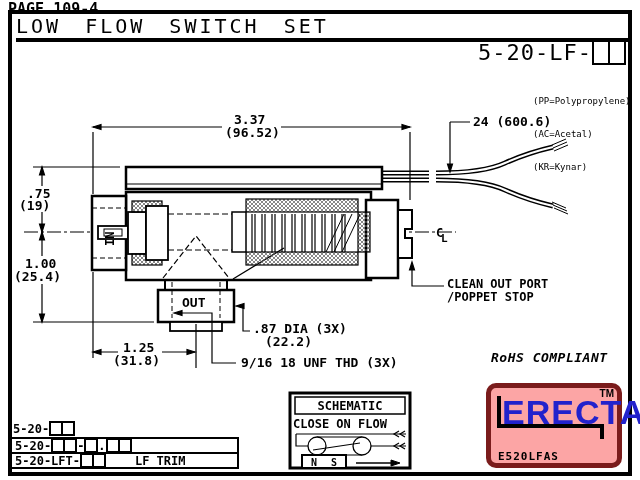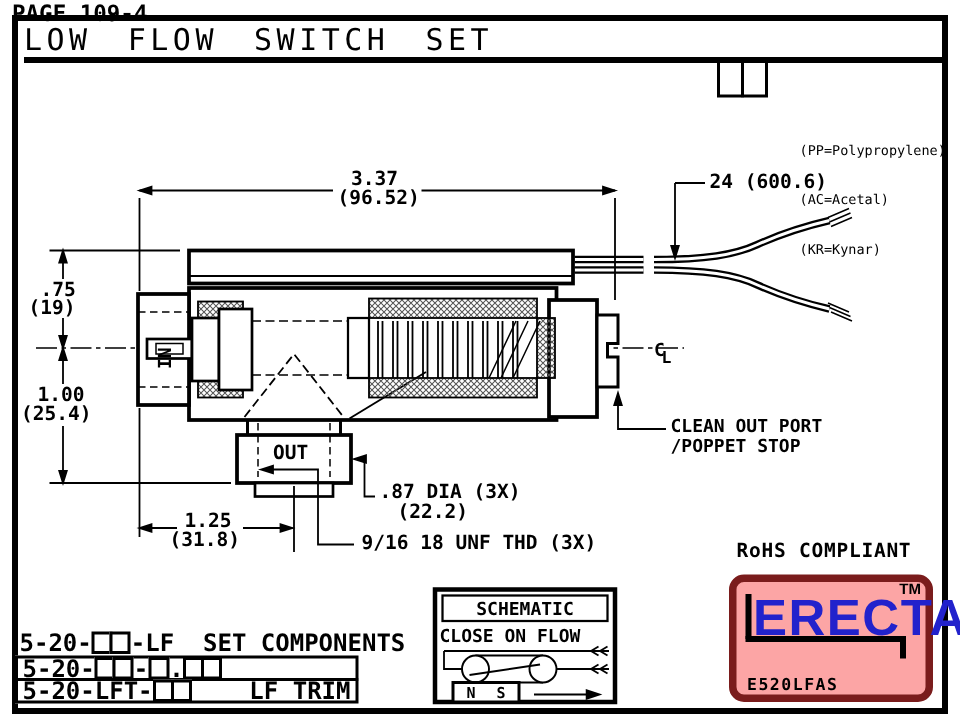--- a/index.html
+++ b/index.html
@@ -12,25 +12,25 @@
   .partnum{left:478px;top:40px;display:flex;align-items:center;}
   .partnum-text{font-size:22px;letter-spacing:1px;}
   .pb{width:14px;height:21px;border:2px solid #000;background:#fff;}
   .pb + .pb{margin-left:-2px;}
   .materials{left:533px;top:74px;font-size:9px;line-height:11px;white-space:pre;}
   .dim{font-size:13px;font-weight:bold;background:#fff;white-space:pre;line-height:13px;padding:0 1px;}
   .note{font-size:12px;font-weight:bold;background:#fff;white-space:pre;line-height:12px;}
   .schem-title{left:295px;top:399px;width:110px;text-align:center;font-size:12px;font-weight:bold;}
   .schem-sub{left:293px;top:417px;font-size:12px;font-weight:bold;white-space:pre;}
   .schem-mag{left:302px;top:457px;width:44px;text-align:center;font-size:10px;font-weight:bold;word-spacing:8px;}
-  .trow{display:flex;align-items:center;font-size:16px;font-weight:bold;white-space:pre;}
+  .trow{display:flex;align-items:center;font-size:12px;font-weight:bold;white-space:pre;}
   .trow-boxed{border:2px solid #000;background:#fff;padding-left:3px;}
   .bb{width:10px;height:11px;border:2px solid #000;background:#fff;flex:0 0 auto;}
   .bb + .bb{margin-left:-2px;}
-  .rohs{left:491px;top:360px;font-size:13px;font-weight:bold;letter-spacing:0.5px;font-family:"DejaVu Sans Mono",monospace;}
+  .rohs{left:491px;top:350px;font-size:13px;font-weight:bold;letter-spacing:0.5px;font-family:"DejaVu Sans Mono",monospace;font-style:italic;}
   .logo{left:486px;top:383px;width:126px;height:75px;border:5px solid #7a1c1c;border-radius:10px;background:#fca5a5;}
   .logo .tm{position:absolute;right:3px;top:0;font-size:10px;font-weight:bold;font-family:"Liberation Sans",sans-serif;}
   .logo .barv{position:absolute;left:6px;top:8px;width:4px;height:30px;background:#000;}
   .logo .barh{position:absolute;left:6px;top:36px;width:107px;height:4px;background:#000;}
   .logo .barv2{position:absolute;left:109px;top:36px;width:4px;height:15px;background:#000;}
   .logo .brand1{position:absolute;left:11px;top:5px;font-family:"Liberation Sans",sans-serif;font-weight:bold;font-size:34px;color:#2222cc;letter-spacing:1px;}
   .logo .brand2{position:absolute;left:22px;top:31px;font-family:"Liberation Sans",sans-serif;font-weight:bold;color:#2222cc;white-space:nowrap;}
   .logo .b2a{font-size:25px;}
   .logo .b2b{font-size:34px;vertical-align:-6px;}
   .logo .code{position:absolute;left:7px;top:62px;font-size:11px;font-weight:bold;color:#000;letter-spacing:1px;}
@@ -42,20 +42,21 @@
 
 <div class="abs page-label">PAGE 109-4</div>
 
 <div class="abs frame">
   <div class="abs title-bar">
     <span class="title-text">LOW FLOW SWITCH SET</span>
   </div>
 </div>
 
 <div class="abs partnum">
+  <span class="partnum-text">5-20-LF-</span>
   <span class="pb"></span>
   <span class="pb"></span>
 </div>
 
 <div class="abs materials">
   <div>(PP=Polypropylene)</div>
   <div>(AC=Acetal)</div>
   <div>(KR=Kynar)</div>
 </div>
 
@@ -179,21 +180,20 @@
 <div class="abs dim" style="left:181px;top:296px;background:transparent;">OUT</div>
 
 <div class="abs schem-title">SCHEMATIC</div>
 <div class="abs schem-sub">CLOSE ON FLOW</div>
 <div class="abs schem-mag">N S</div>
 
 <div class="abs trow" style="left:13px;top:421px;height:15px;">
   <span>5-20-</span>
   <span class="bb"></span>
   <span class="bb"></span>
-  <span>-LF  SET COMPONENTS</span>
 </div>
 <div class="abs trow trow-boxed" style="left:10px;top:437px;width:222px;height:13px;">
   <span>5-20-</span>
   <span class="bb"></span>
   <span class="bb"></span>
   <span>-</span>
   <span class="bb"></span>
   <span>.</span>
   <span class="bb"></span>
   <span class="bb"></span>

